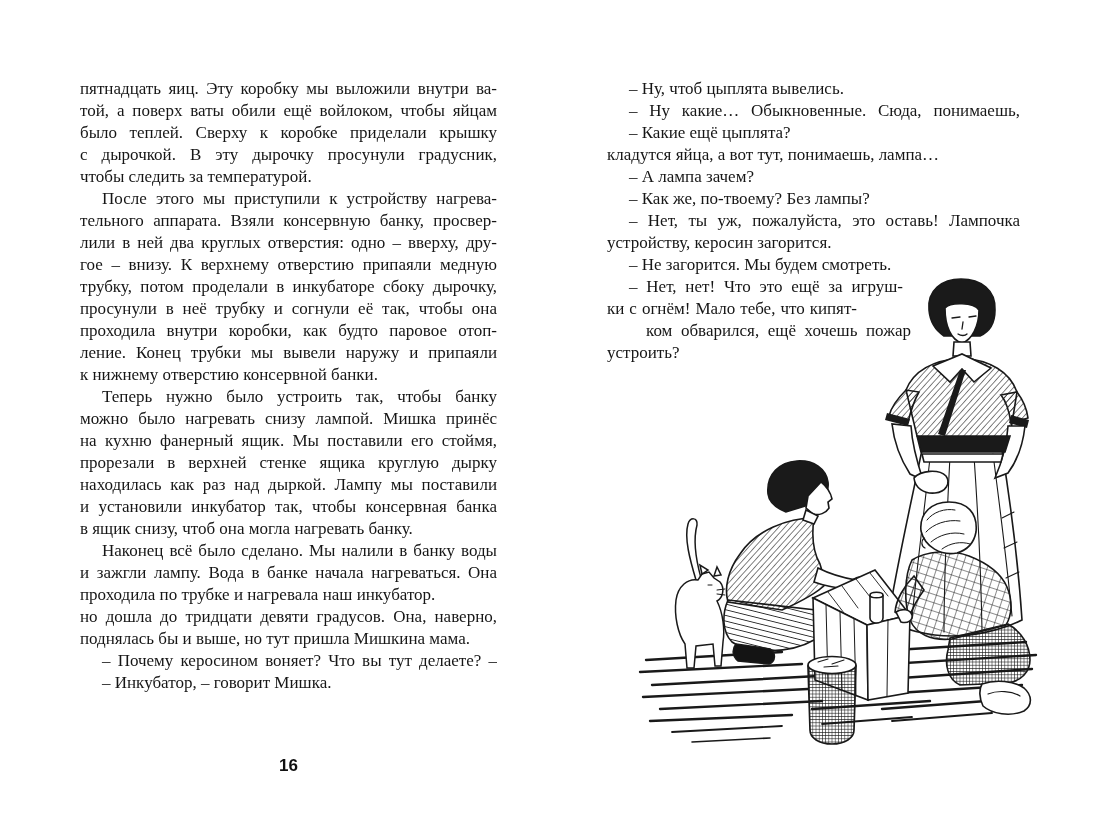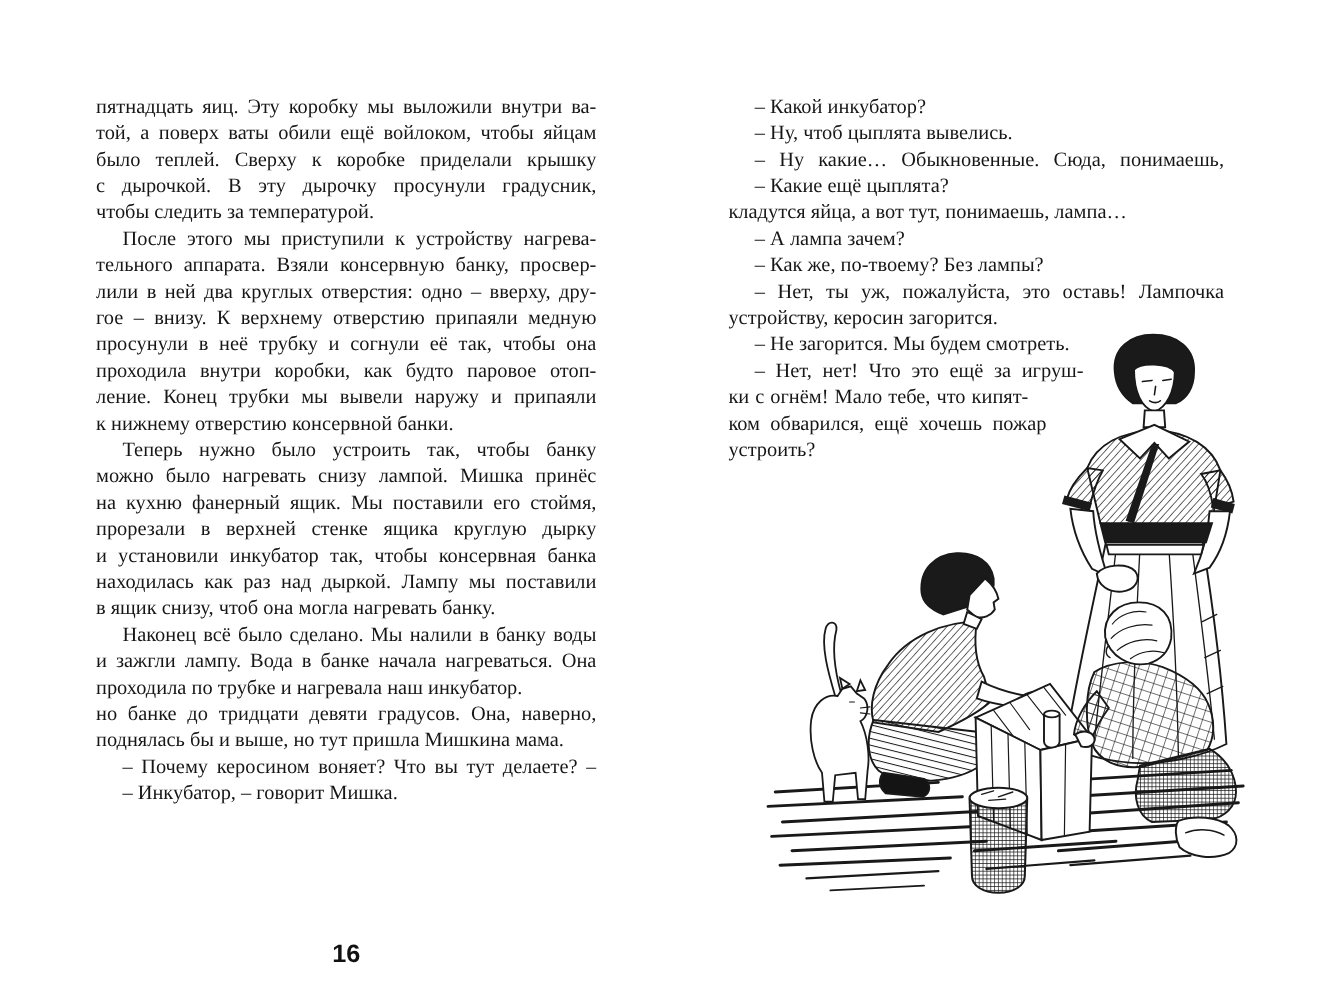--- a/index.html
+++ b/index.html
@@ -7,74 +7,74 @@
        font-family:"Liberation Serif", serif;}
   .spread{position:relative;width:1100px;height:613px;background:#ffffff;}
   .page-col{position:absolute;top:78px;font-size:17px;line-height:22px;color:#161616;}
   #left-col{left:80px;width:417px;}
   #right-col{left:607px;width:413px;}
   .line{height:22px;overflow:hidden;text-align:justify;text-align-last:justify;
         box-sizing:border-box;white-space:normal;}
   .line.plast{text-align-last:left;}
   .line.indent{padding-left:22px;}
   .page-number{position:absolute;left:80px;top:756px;width:417px;text-align:center;
-        font-family:"Liberation Sans", sans-serif;font-weight:700;font-size:21px;
-        color:#111;letter-spacing:0px;margin-top:28px;}
+        font-family:"Liberation Sans", sans-serif;font-weight:700;font-size:17px;
+        color:#111;letter-spacing:0px;}
   .illustration{position:absolute;left:630px;top:268px;width:420px;height:487px;}
   svg .ln{stroke:#191919;fill:none;stroke-linecap:round;}
 </style>
 </head>
 <body>
 
 <div class="spread">
 
   <div class="page-col" id="left-col">
       <div class="line">пятнадцать яиц. Эту коробку мы выложили внутри ва-</div>
       <div class="line">той, а поверх ваты обили ещё войлоком, чтобы яйцам</div>
       <div class="line">было теплей. Сверху к коробке приделали крышку</div>
       <div class="line">с дырочкой. В эту дырочку просунули градусник,</div>
       <div class="line plast">чтобы следить за температурой.</div>
       <div class="line indent">После этого мы приступили к устройству нагрева-</div>
       <div class="line">тельного аппарата. Взяли консервную банку, просвер-</div>
       <div class="line">лили в ней два круглых отверстия: одно – вверху, дру-</div>
       <div class="line">гое – внизу. К верхнему отверстию припаяли медную</div>
+      <div class="line">трубку, потом проделали в инкубаторе сбоку дырочку,</div>
       <div class="line">просунули в неё трубку и согнули её так, чтобы она</div>
       <div class="line">проходила внутри коробки, как будто паровое отоп-</div>
       <div class="line">ление. Конец трубки мы вывели наружу и припаяли</div>
       <div class="line plast">к нижнему отверстию консервной банки.</div>
       <div class="line indent">Теперь нужно было устроить так, чтобы банку</div>
       <div class="line">можно было нагревать снизу лампой. Мишка принёс</div>
       <div class="line">на кухню фанерный ящик. Мы поставили его стоймя,</div>
       <div class="line">прорезали в верхней стенке ящика круглую дырку</div>
+      <div class="line">находилась как раз над дыркой. Лампу мы поставили</div>
       <div class="line">и установили инкубатор так, чтобы консервная банка</div>
-      <div class="line">находилась как раз над дыркой. Лампу мы поставили</div>
       <div class="line plast">в ящик снизу, чтоб она могла нагревать банку.</div>
       <div class="line indent">Наконец всё было сделано. Мы налили в банку воды</div>
       <div class="line">и зажгли лампу. Вода в банке начала нагреваться. Она</div>
       <div class="line plast">проходила по трубке и нагревала наш инкубатор.</div>
-      <div class="line">но банке до тридцати девяти градусов. Она, наверно,</div>
+      <div class="line">но дошла до тридцати девяти градусов. Она, наверно,</div>
       <div class="line plast">поднялась бы и выше, но тут пришла Мишкина мама.</div>
       <div class="line indent">– Почему керосином воняет? Что вы тут делаете? –</div>
       <div class="line indent plast">– Инкубатор, – говорит Мишка.</div>
     </div>
 
   <div class="page-col" id="right-col">
-      <div class="line indent plast">– Какой инкубатор?</div>
       <div class="line indent plast">– Ну, чтоб цыплята вывелись.</div>
       <div class="line indent">– Ну какие… Обыкновенные. Сюда, понимаешь,</div>
       <div class="line indent plast">– Какие ещё цыплята?</div>
       <div class="line plast">кладутся яйца, а вот тут, понимаешь, лампа…</div>
       <div class="line indent plast">– А лампа зачем?</div>
       <div class="line indent plast">– Как же, по-твоему? Без лампы?</div>
       <div class="line indent">– Нет, ты уж, пожалуйста, это оставь! Лампочка</div>
       <div class="line plast">устройству, керосин загорится.</div>
       <div class="line indent plast">– Не загорится. Мы будем смотреть.</div>
       <div class="line indent" style="width: 296px;">– Нет, нет! Что это ещё за игруш-</div>
       <div class="line" style="width: 250px;">ки с огнём! Мало тебе, что кипят-</div>
-      <div class="line" style="width: 265px;">ком обварился, ещё хочешь пожар</div>
+      <div class="line" style="width: 265px; margin-left: 39px;">ком обварился, ещё хочешь пожар</div>
       <div class="line plast">устроить?</div>
     </div>
 
   <div class="illustration">
     <svg width="420" height="487" viewBox="0 0 420 487" role="img" aria-label="Рисунок пером: мама стоит со сложенными руками и смотрит на двух мальчиков у открытого фанерного ящика-инкубатора с консервной банкой внутри; слева стоит белая кошка с поднятым хвостом, на полу тёмная банка и штриховые тени.">
       <defs>
         <pattern id="hA" patternUnits="userSpaceOnUse" width="4.5" height="4.5" patternTransform="rotate(-48)">
           <line x1="0" y1="0" x2="4.5" y2="0" stroke="#191919" stroke-width="1.1"></line>
         </pattern>
         <pattern id="hP" patternUnits="userSpaceOnUse" width="5.5" height="5.5" patternTransform="rotate(14)">

